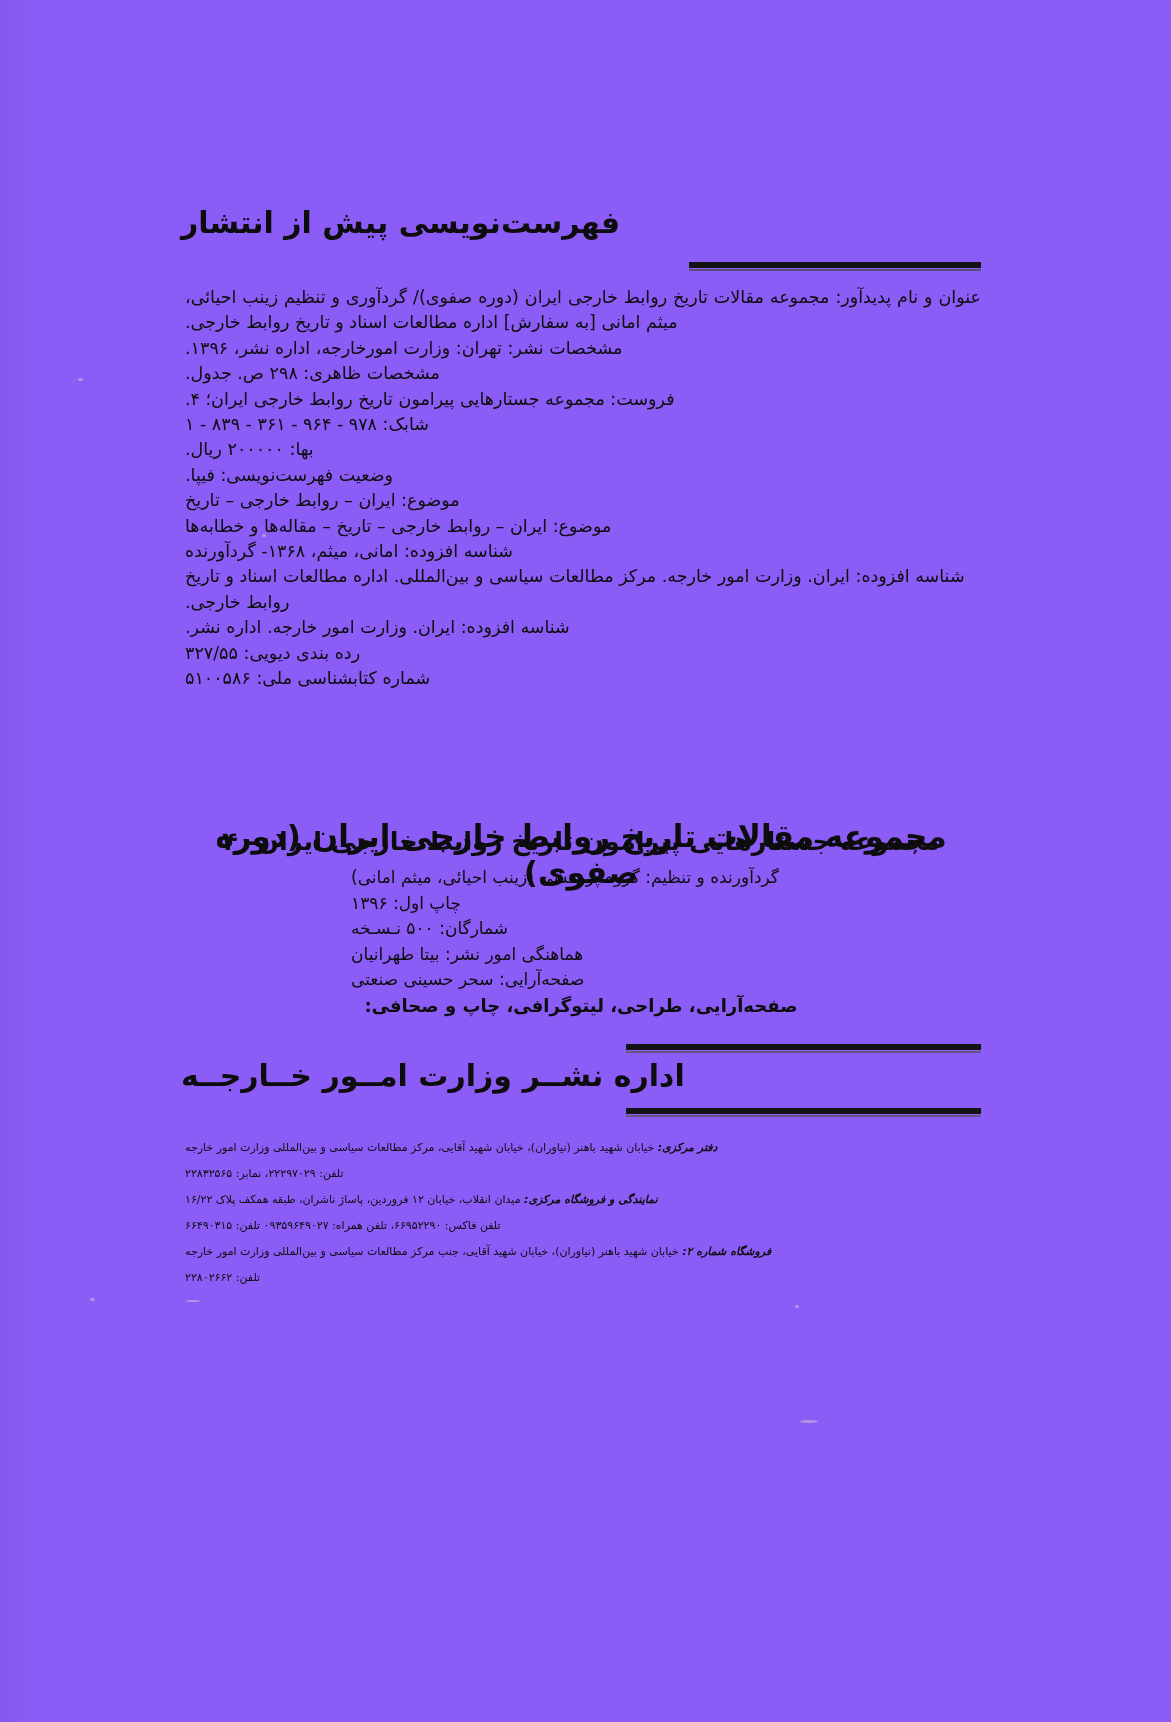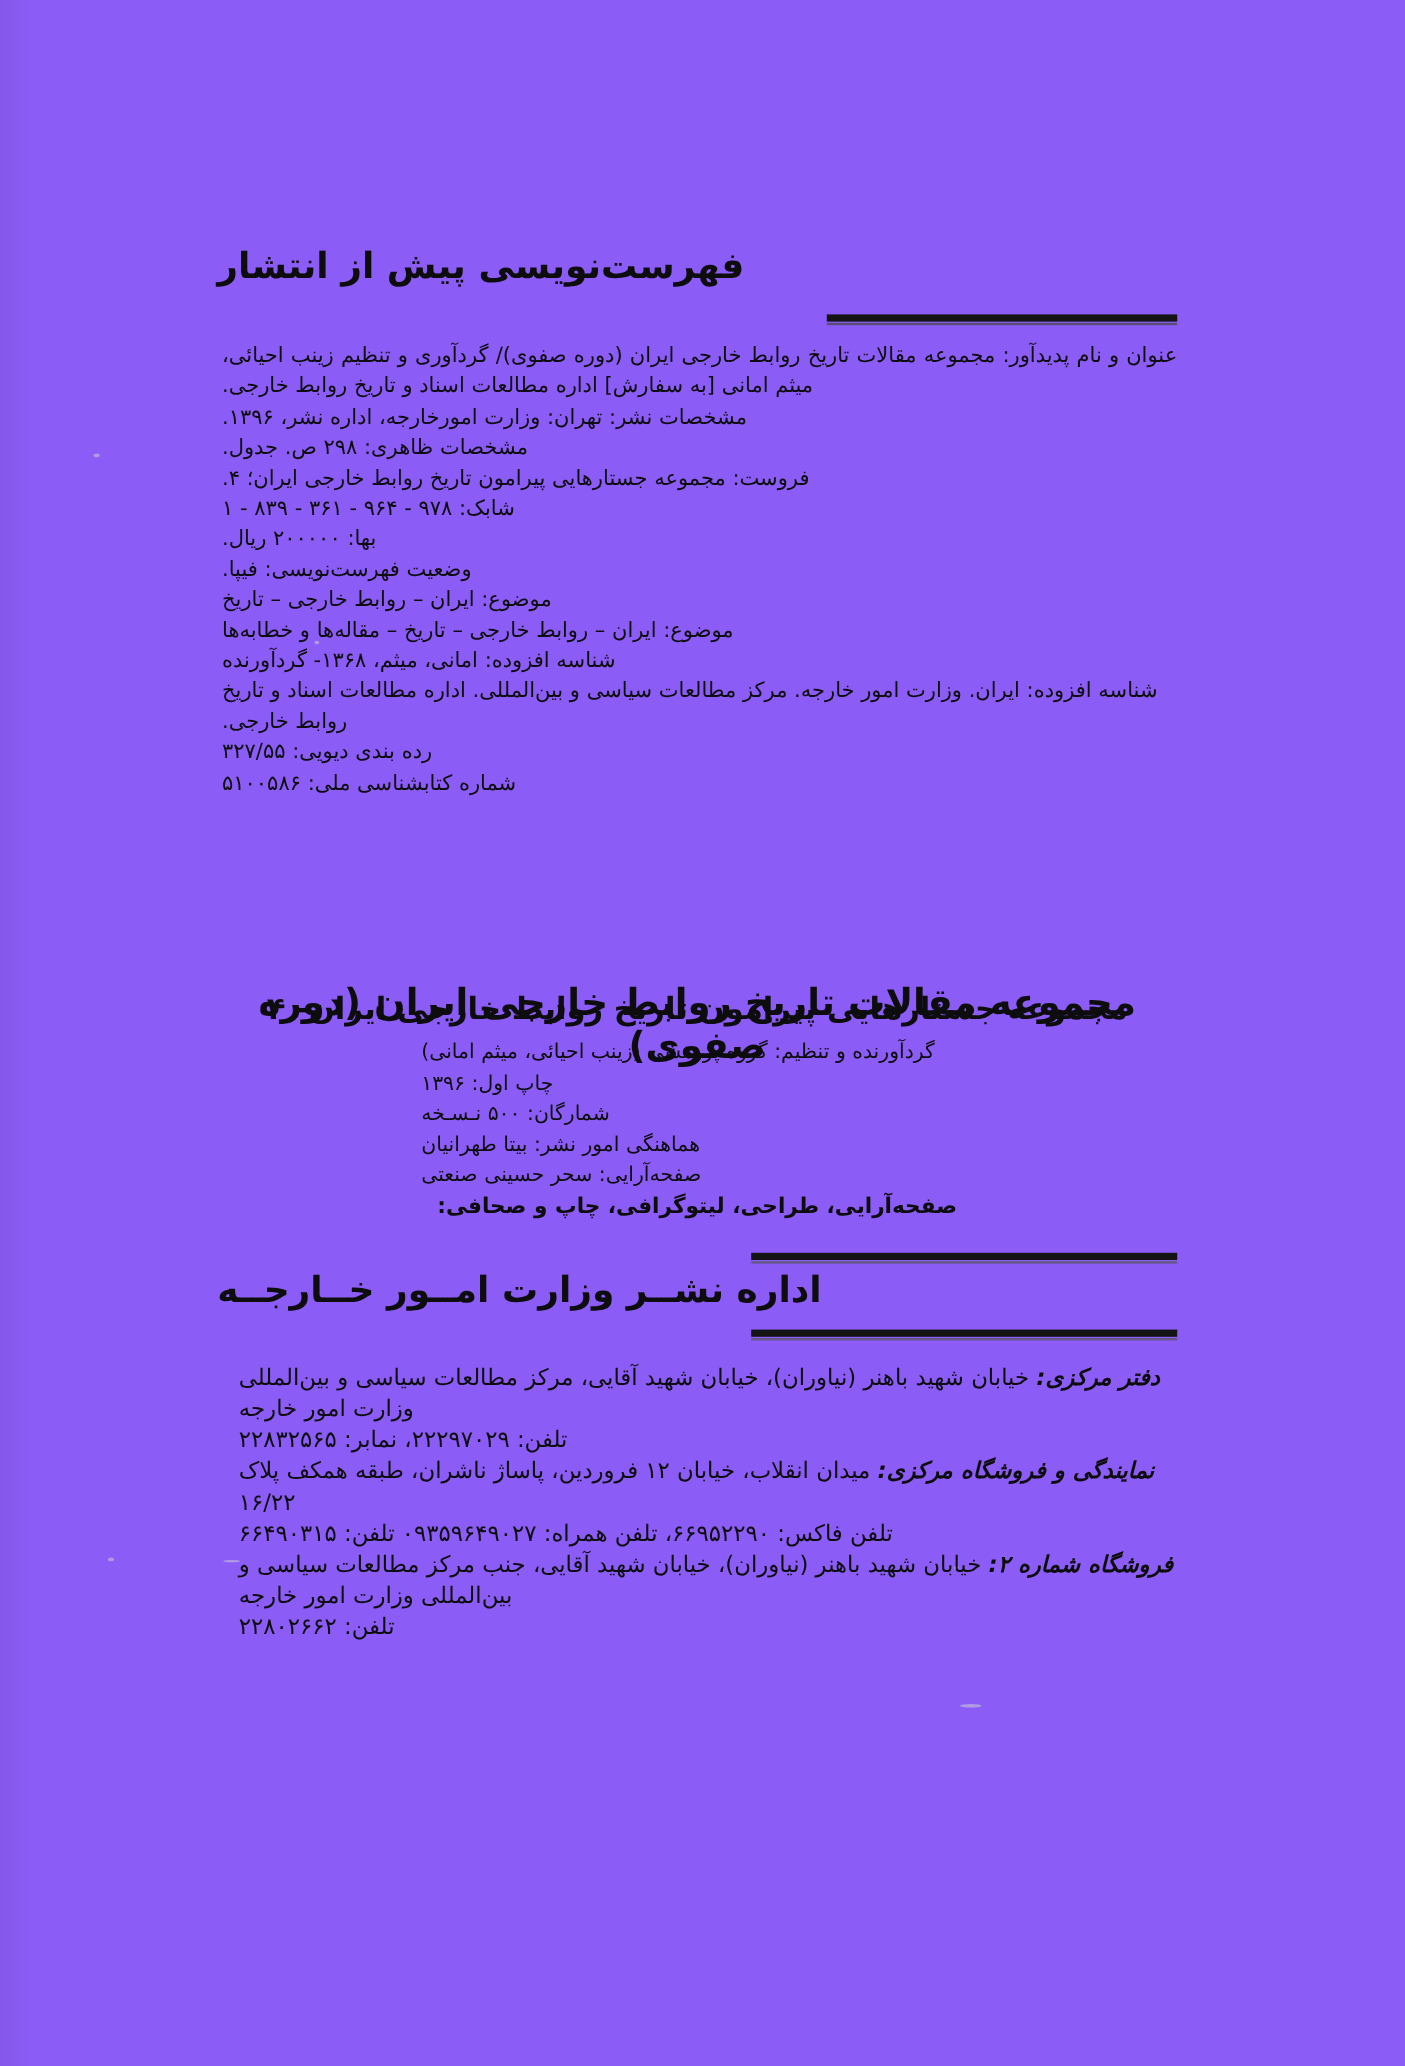--- a/index.html
+++ b/index.html
@@ -179,24 +179,24 @@
     top: 7px;
     height: 2px;
     background: #555;
     opacity: .7;
   }
 
   
   .address-block {
     position: absolute;
     top: 1135px;
-    right: 176px;
-    width: 800px;
-    direction: rtl;
-    font-size: 19px;
+    right: 190px;
+    width: 800px;
+    direction: rtl;
+    font-size: 11px;
     line-height: 26px;
   }
   .addr-line {
     text-align: left;
     padding-left: 4px;
   }
   .addr-label {
     font-weight: bold;
     font-style: italic;
   }
@@ -279,20 +279,24 @@
     <div class="cip-line">
       <span>شناسه افزوده:</span>
       <span>امانی، میثم، ۱۳۶۸- گردآورنده</span>
     </div>
 
     <div class="cip-line">
       <span>شناسه افزوده:</span>
       <span>ایران. وزارت امور خارجه. مرکز مطالعات سیاسی و بین‌المللی. اداره مطالعات اسناد و تاریخ روابط خارجی.</span>
     </div>
 
+    <div class="cip-line">
+      <span>شناسه افزوده:</span>
+      <span>ایران. وزارت امور خارجه. اداره نشر.</span>
+    </div>
 
 
     <div class="cip-line">
       <span>رده بندی دیویی:</span>
       <span>۳۲۷/۵۵</span>
     </div>
 
     <div class="cip-line">
       <span>شماره کتابشناسی ملی:</span>
       <span>۵۱۰۰۵۸۶</span>

